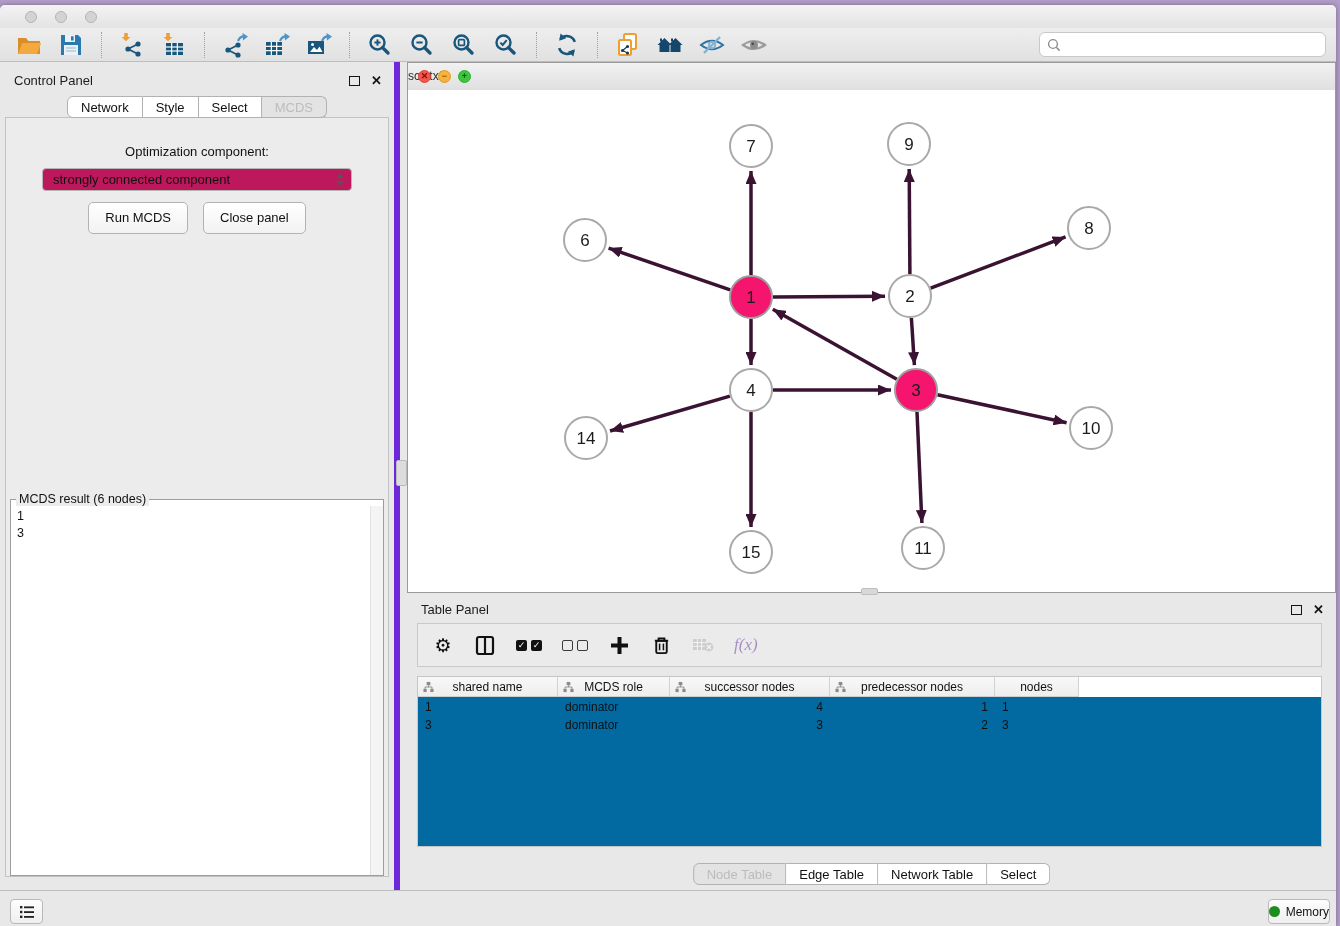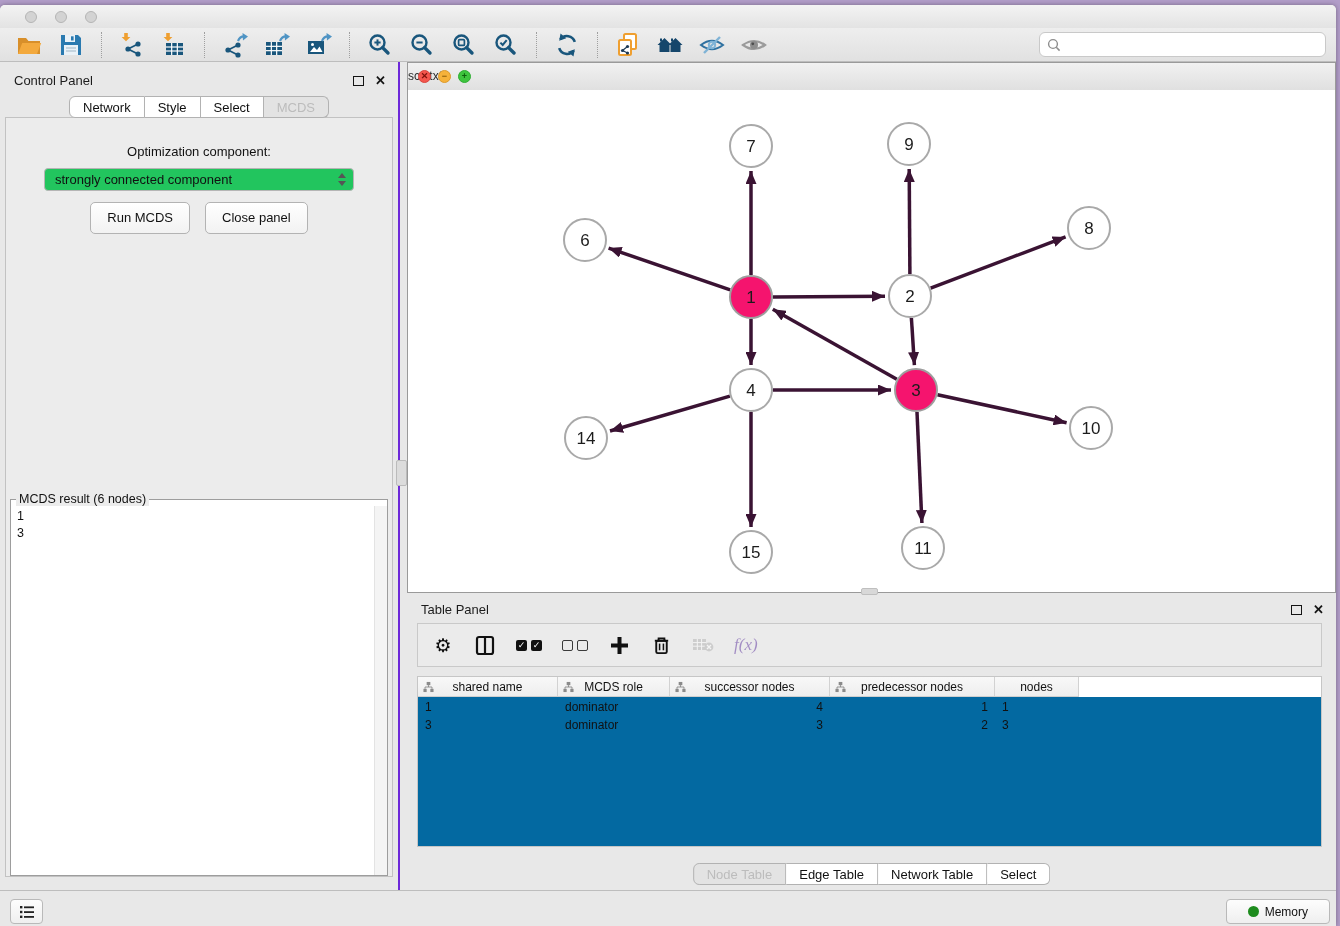--- a/index.html
+++ b/index.html
@@ -18,29 +18,29 @@
   .tb-sep{height:26px;border-left:1px dotted #9f9f9f;margin:0 9px}
   .search-field{margin-left:auto;margin-right:10px;width:287px;height:25px;background:#fff;border:1px solid #c9c9c9;border-radius:6px;display:flex;align-items:center;padding:0 7px;box-sizing:border-box}
   .search-input{border:none;outline:none;flex:1;font-size:13px;background:transparent;margin-left:5px;font-family:"Liberation Sans",sans-serif}
   
   .seg{display:flex}
   .seg .tab{background:#fff;border:1px solid #b2b2b2;border-left:none;height:22px;line-height:21px;font-size:13px;padding:0 13px;color:#111;box-sizing:border-box;cursor:default;white-space:nowrap}
   .seg .tab:first-child{border-left:1px solid #b2b2b2;border-radius:6px 0 0 6px}
   .seg .tab:last-child{border-radius:0 6px 6px 0}
   .seg .tab.selected{background:#e3e3e3;color:#bcbcbc}
   
-  .control-panel{position:absolute;left:0;top:57px;width:400px;height:828px;background:#e8e8e8;border-right:2px solid #6d28d9;box-sizing:border-box}
+  .control-panel{position:absolute;left:0;top:57px;width:400px;height:828px;background:#e8e8e8;border-right:6px solid #6d28d9;box-sizing:border-box}
   .panel-title{position:absolute;left:14px;top:11px;font-size:13px;color:#1c1c1c}
   .panel-icons{position:absolute;right:12px;top:12px;display:flex;gap:11px;align-items:center}
   .float-icon{width:9px;height:8px;border:1.5px solid #141414;display:inline-block}
   .close-icon{font-size:13px;font-weight:bold;color:#141414;line-height:1}
   #cp-tabs{position:absolute;left:50%;transform:translateX(-50%);top:34px;z-index:2}
   .cp-box{position:absolute;left:5px;right:5px;top:55px;bottom:13px;background:#ececec;border:1px solid #c2c2c2}
   .opt-label{margin-top:26px;text-align:center;font-size:13px;color:#111}
-  .opt-select{position:relative;margin:9px auto 0;width:310px;height:23px;background:#22c55e;border:1px solid #b5b5b5;border-radius:4px;font-size:13px;line-height:21px;padding-left:10px;box-sizing:border-box;color:#111}
+  .opt-select{position:relative;margin:9px auto 0;width:310px;height:23px;background:#be185d;border:1px solid #b5b5b5;border-radius:4px;font-size:13px;line-height:21px;padding-left:10px;box-sizing:border-box;color:#111}
   .stepper{position:absolute;right:7px;top:4px;display:flex;flex-direction:column;gap:3px}
   .tri-up{width:0;height:0;border-left:4px solid transparent;border-right:4px solid transparent;border-bottom:5px solid #555}
   .tri-down{width:0;height:0;border-left:4px solid transparent;border-right:4px solid transparent;border-top:5px solid #555}
   .cp-buttons{display:flex;justify-content:center;gap:15px;margin-top:11px}
   .mac-btn{height:32px;background:linear-gradient(#ffffff,#f2f2f2);border:1px solid #b3b3b3;border-radius:5px;font-size:13px;padding:0 16px;line-height:20px;color:#111;cursor:default}
   .result-fieldset{position:absolute;left:4px;right:4px;top:374px;bottom:0;margin:0;padding:0;border:1px solid #9d9d9d;background:#fff}
   .result-fieldset legend{font-size:12.5px;margin-left:5px;padding:0 3px;background:#ececec;color:#111}
   .result-area{position:relative;height:100%}
   .result-line{font-size:12.5px;line-height:17px;padding-left:6px;color:#111}
   .result-scroll{position:absolute;right:0;top:0;bottom:0;width:12px;background:#f4f4f4;border-left:1px solid #e3e3e3}
@@ -73,21 +73,21 @@
   .nt-head{display:flex;height:20px}
   .nt-hcell{position:relative;display:flex;align-items:center;justify-content:center;font-size:12px;color:#111;background:linear-gradient(#f8f8f8,#eeeeee);border-right:1px solid #d2d2d2;border-bottom:1px solid #cfcfcf;box-sizing:border-box;flex:none}
   .nt-hcell .col-ico{position:absolute;left:5px;top:4px;display:flex}
   .nt-hcell.filler{flex:1;background:#fff;border-right:none;border-bottom:none}
   .nt-row{display:flex;height:16px;font-size:12px;color:#111;margin-top:2px}
   .nt-cell{flex:none;padding:0 7px;box-sizing:border-box;line-height:16px;white-space:nowrap}
   .tp-tabs{position:absolute;left:50%;transform:translateX(-50%);bottom:5px}
   
   .status-bar{position:absolute;left:0;top:885px;width:100%;height:36px;border-top:1px solid #bdbdbd;background:#e8e8e8;box-sizing:border-box}
   .sb-left-btn{position:absolute;left:10px;top:8px;width:31px;height:23px;background:linear-gradient(#fdfdfd,#efefef);border:1px solid #b9b9b9;border-radius:4px;display:flex;align-items:center;justify-content:center}
-  .memory-btn{position:absolute;right:6px;top:8px;height:23px;background:linear-gradient(#fdfdfd,#efefef);border:1px solid #b9b9b9;border-radius:4px;display:flex;align-items:center;gap:6px;padding:0 21px;font-size:12px;color:#111}
+  .memory-btn{position:absolute;right:6px;top:8px;height:23px;background:linear-gradient(#fdfdfd,#efefef);border:1px solid #b9b9b9;border-radius:4px;display:flex;align-items:center;gap:6px;padding:0 0;font-size:12px;color:#111}
   .mem-dot{width:11px;height:11px;border-radius:50%;background:#1e8c1e}
 </style>
 </head>
 <body>
 
 <div class="desktop">
   <div class="app">
 
     <div class="titlebar">
       <div class="tl-group">

